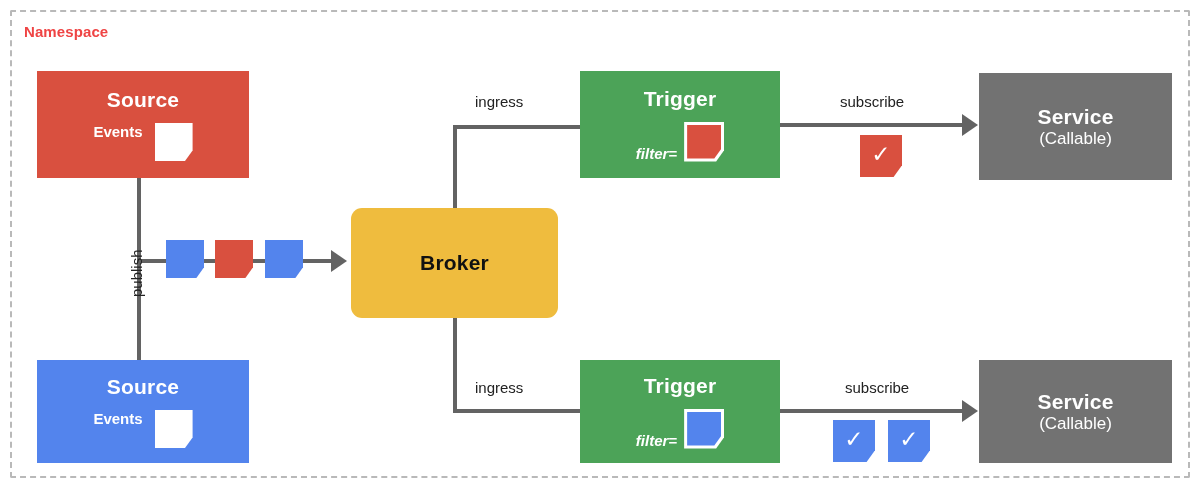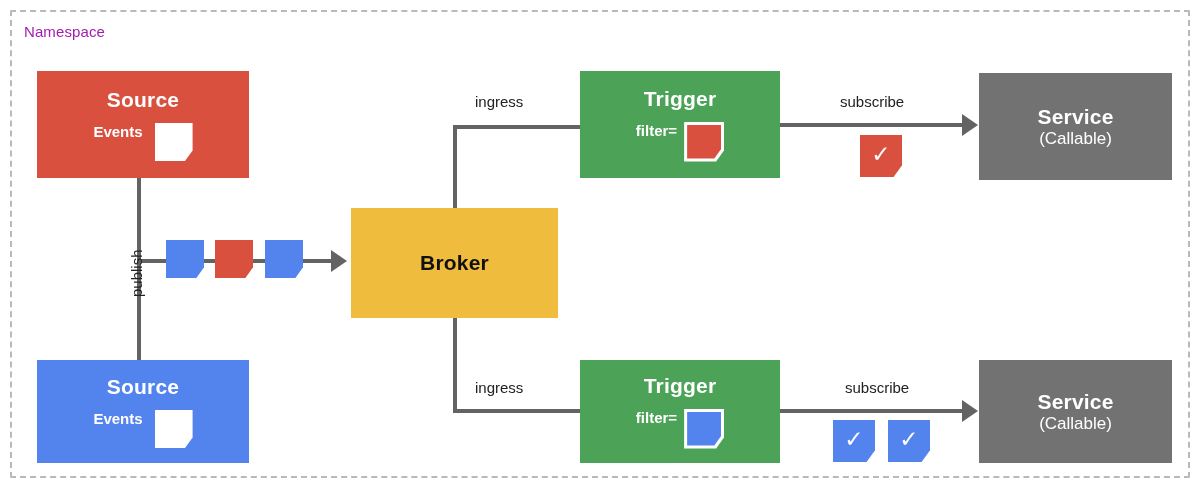--- a/index.html
+++ b/index.html
@@ -27,22 +27,22 @@
     height: 468px;
     border: 2px dashed #b9b9b9;
     box-sizing: border-box;
     border-radius: 2px;
   }
   .ns-label {
     position: absolute;
     left: 24px;
     top: 23px;
     font-size: 15px;
-    font-weight: normal;
-    color: #a21caf;
+    font-weight: bold;
+    color: #ef4444;
     letter-spacing: .1px;
   }
 
   
   .node {
     position: absolute;
     box-sizing: border-box;
     display: flex;
     flex-direction: column;
     align-items: center;
@@ -76,32 +76,34 @@
   .source-events-label {
     font-size: 15px;
     font-weight: bold;
     color: #ffffff;
   }
 
   
   .broker {
     left: 351px; top: 208px; width: 207px; height: 110px;
     background: #efbc3e;
+    border-radius: 11px;
   }
   .broker .node-title { color: #111111; font-size: 21px; }
 
   
   .trigger-top    { left: 580px; top: 71px;  width: 200px; height: 107px; background: #4ca358; }
   .trigger-bottom { left: 580px; top: 360px; width: 200px; height: 103px; background: #4ca358; }
   .trigger-row {
     display: flex;
-    align-items: flex-start;
+    align-items: flex-end;
     justify-content: center;
     gap: 7px;
     margin-top: 11px;
+    font-style: italic;
   }
   .filter-label {
     font-size: 15px;
     font-weight: bold;
     color: #ffffff;
   }
 
   
   .service-top    { left: 979px; top: 73px;  width: 193px; height: 107px; background: #727272; }
   .service-bottom { left: 979px; top: 360px; width: 193px; height: 103px; background: #727272; }

